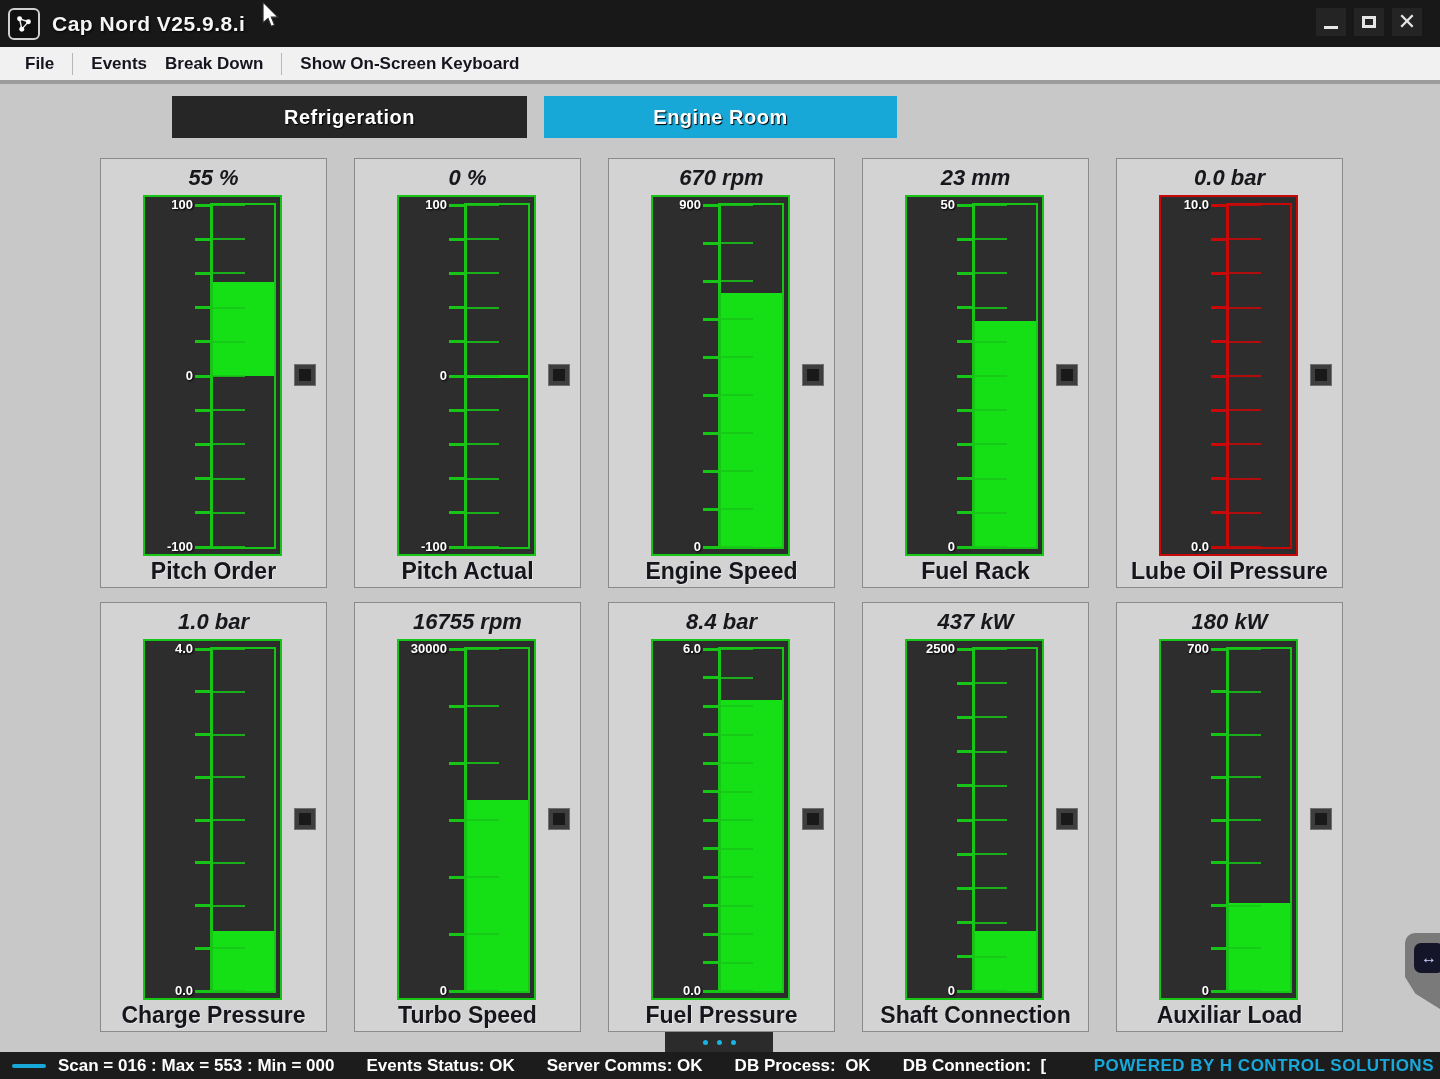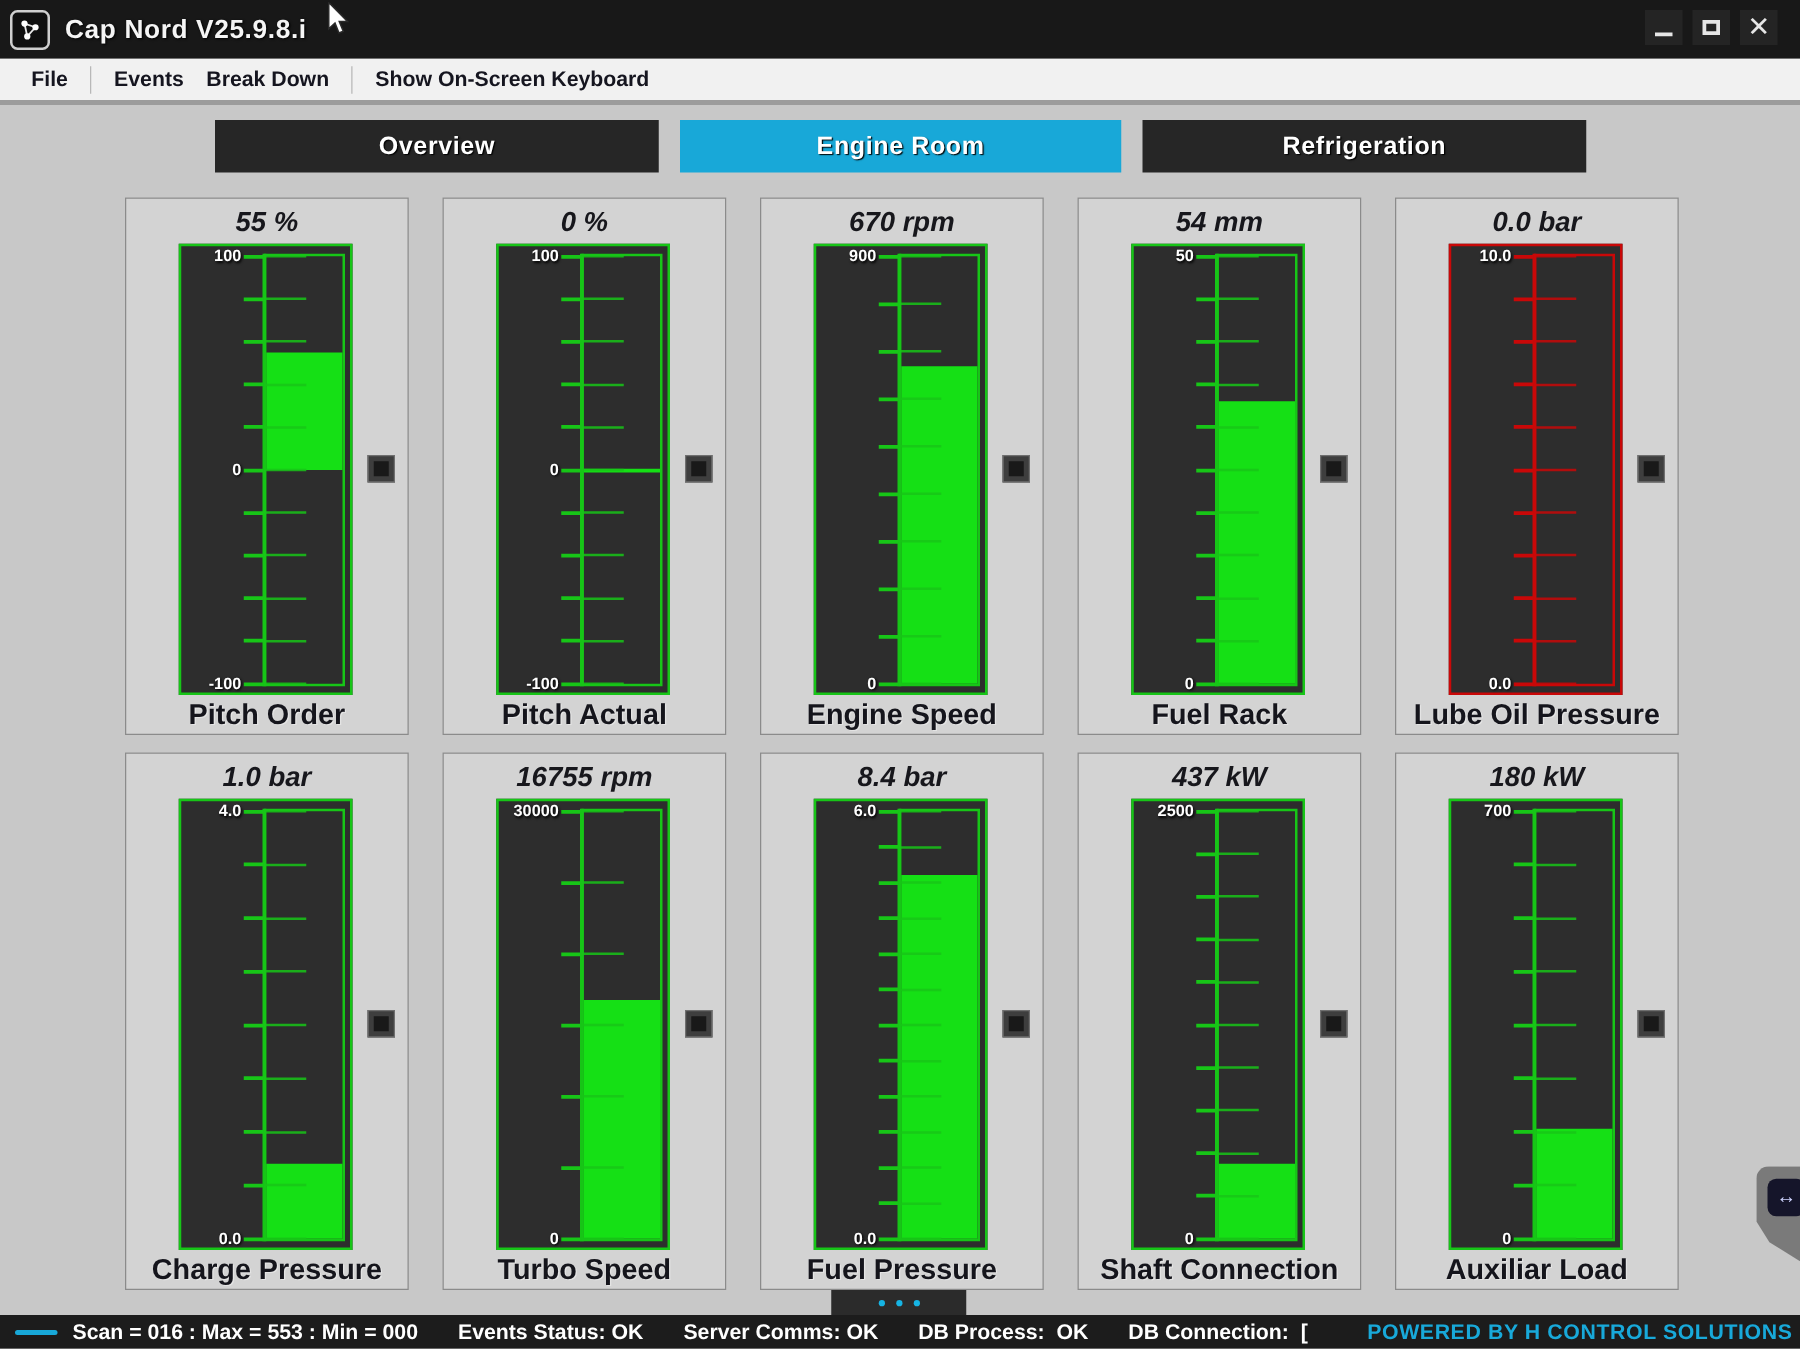--- a/index.html
+++ b/index.html
@@ -154,23 +154,22 @@
 <div class="menubar">
   <div class="menu-item">File</div>
   <div class="menu-sep"></div>
   <div class="menu-item">Events</div>
   <div class="menu-item">Break Down</div>
   <div class="menu-sep"></div>
   <div class="menu-item">Show On-Screen Keyboard</div>
 </div>
 
 <div class="tabs">
-  <div class="tab t0">Overview</div>
+  <div class="tab t2">Refrigeration</div>
   <div class="tab t1 active">Engine Room</div>
-  <div class="tab t2">Refrigeration</div>
 </div>
 
 <div class="grid" id="gauge-grid">
     <div class="grow">
       <div class="gauge">
         <div class="gval">55 %</div>
         <div class="gbody" style="border-color: rgb(23, 197, 23);">
           <div class="gline" style="background: rgb(23, 197, 23);"></div>
           <div class="tickL" style="top: 6.5px; background: rgb(23, 197, 23);"></div>
           <div class="tickL" style="top: 40.7px; background: rgb(23, 197, 23);"></div>
@@ -270,21 +269,21 @@
           <div class="gchan" style="border-color: rgb(23, 197, 23);"></div>
           <div class="slab" style="top: 0px;">900</div>
           <div class="slab" style="top: 342px;">0</div>
         </div>
         <div class="ghandle">
           <div></div>
         </div>
         <div class="gname">Engine Speed</div>
       </div>
       <div class="gauge">
-        <div class="gval">54 mm</div>
+        <div class="gval">23 mm</div>
         <div class="gbody" style="border-color: rgb(23, 197, 23); padding-left: 12px;">
           <div class="gline" style="background: rgb(23, 197, 23);"></div>
           <div class="tickL" style="top: 6.5px; background: rgb(23, 197, 23);"></div>
           <div class="tickL" style="top: 40.7px; background: rgb(23, 197, 23);"></div>
           <div class="tickL" style="top: 74.9px; background: rgb(23, 197, 23);"></div>
           <div class="tickL" style="top: 109.1px; background: rgb(23, 197, 23);"></div>
           <div class="tickL" style="top: 143.3px; background: rgb(23, 197, 23);"></div>
           <div class="tickL" style="top: 177.5px; background: rgb(23, 197, 23);"></div>
           <div class="tickL" style="top: 211.7px; background: rgb(23, 197, 23);"></div>
           <div class="tickL" style="top: 245.9px; background: rgb(23, 197, 23);"></div>

